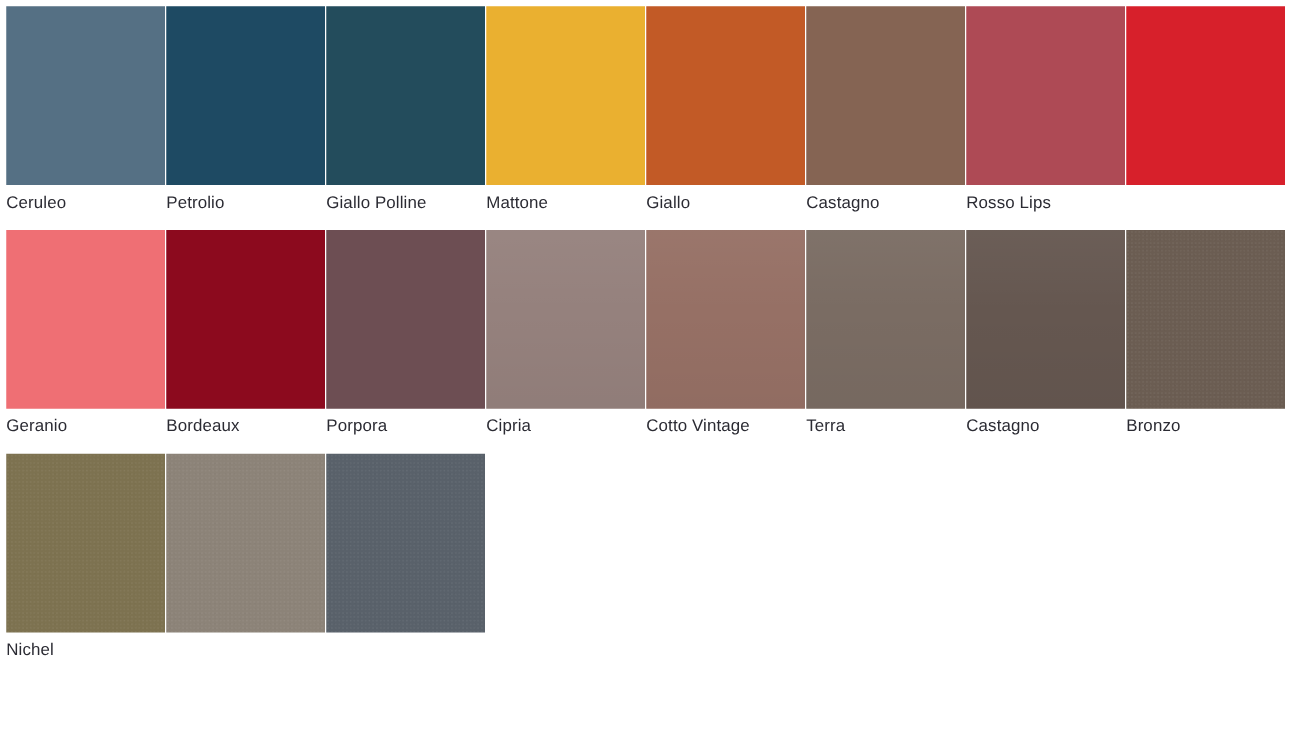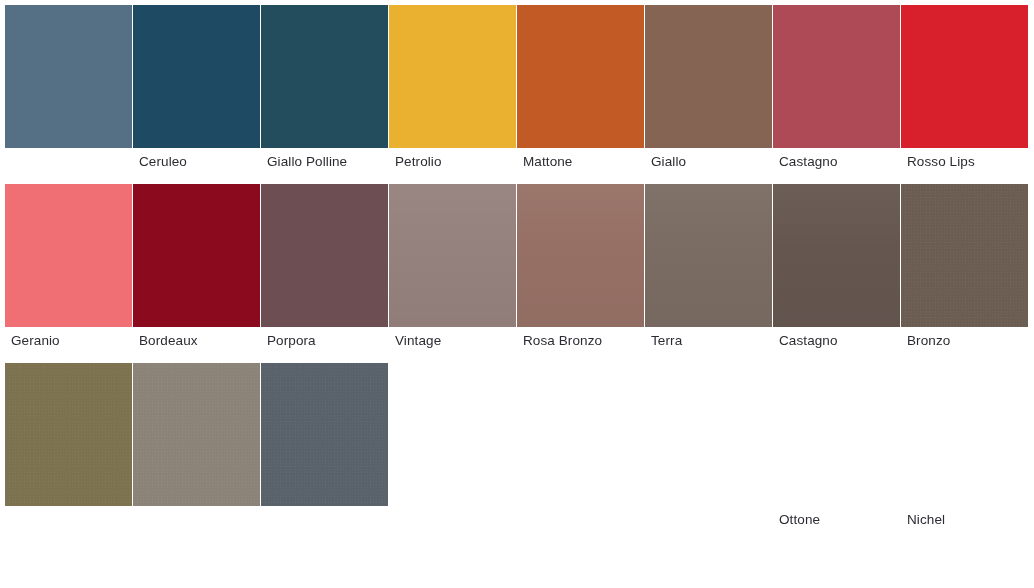--- a/index.html
+++ b/index.html
@@ -55,21 +55,20 @@
     background: linear-gradient(180deg,
                 rgba(255,255,255,0.045) 0%,
                 rgba(255,255,255,0.0) 45%,
                 rgba(0,0,0,0.035) 100%);
   }
   .label-strip {
     display: flex;
     gap: 1px;
     height: 28px;
     align-items: center;
-    justify-content: flex-end;
   }
   .label {
     width: 127px;
     flex: 0 0 127px;
     font-size: 13.5px;
     line-height: 28px;
     color: #2b2b33;
     letter-spacing: 0.1px;
     white-space: nowrap;
     overflow: visible;
@@ -85,22 +84,22 @@
         <div class="swatch" title="Navy" style="background-color: rgb(30, 74, 99);"></div>
         <div class="swatch" title="Petrolio" style="background-color: rgb(35, 76, 92);"></div>
         <div class="swatch" title="Giallo Polline" style="background-color: rgb(234, 176, 48);"></div>
         <div class="swatch" title="Mattone" style="background-color: rgb(194, 90, 38);"></div>
         <div class="swatch" title="Cotto" style="background-color: rgb(133, 100, 83);"></div>
         <div class="swatch" title="Melograno" style="background-color: rgb(174, 74, 85);"></div>
         <div class="swatch" title="Rosso Lips" style="background-color: rgb(215, 32, 43);"></div>
       </div>
       <div class="label-strip">
         <div class="label">Ceruleo</div>
+        <div class="label">Petrolio</div>
         <div class="label">Giallo Polline</div>
-        <div class="label">Petrolio</div>
         <div class="label">Mattone</div>
         <div class="label">Giallo</div>
         <div class="label">Castagno</div>
         <div class="label">Rosso Lips</div>
       </div>
     </div>
     <div class="row">
       <div class="swatch-strip">
         <div class="swatch" title="Geranio" style="background-color: rgb(239, 111, 116);"></div>
         <div class="swatch" title="Bordeaux" style="background-color: rgb(140, 10, 30);"></div>
@@ -108,31 +107,30 @@
         <div class="swatch soft-gradient" title="Cipria" style="background-color: rgb(149, 129, 125);"></div>
         <div class="swatch soft-gradient" title="Rosa Vintage" style="background-color: rgb(150, 112, 101);"></div>
         <div class="swatch soft-gradient" title="Terra" style="background-color: rgb(122, 108, 99);"></div>
         <div class="swatch soft-gradient" title="Castagno" style="background-color: rgb(101, 87, 80);"></div>
         <div class="swatch textured" title="Bronzo" style="background-color: rgb(107, 93, 82);"></div>
       </div>
       <div class="label-strip">
         <div class="label">Geranio</div>
         <div class="label">Bordeaux</div>
         <div class="label">Porpora</div>
-        <div class="label">Vintage</div>
-        <div class="label">Rosa Bronzo</div>
+        <div class="label">Cipria</div>
+        <div class="label">Cotto Vintage</div>
         <div class="label">Terra</div>
         <div class="label">Castagno</div>
         <div class="label">Bronzo</div>
       </div>
     </div>
     <div class="row">
       <div class="swatch-strip">
         <div class="swatch textured" title="Ottone" style="background-color: rgb(125, 114, 80);"></div>
         <div class="swatch textured" title="Nichel" style="background-color: rgb(140, 131, 120);"></div>
         <div class="swatch textured" title="Ferro" style="background-color: rgb(89, 97, 106);"></div>
       </div>
       <div class="label-strip">
-        <div class="label">Ottone</div>
         <div class="label">Nichel</div>
       </div>
     </div>
   </div>
 
 </body></html>

